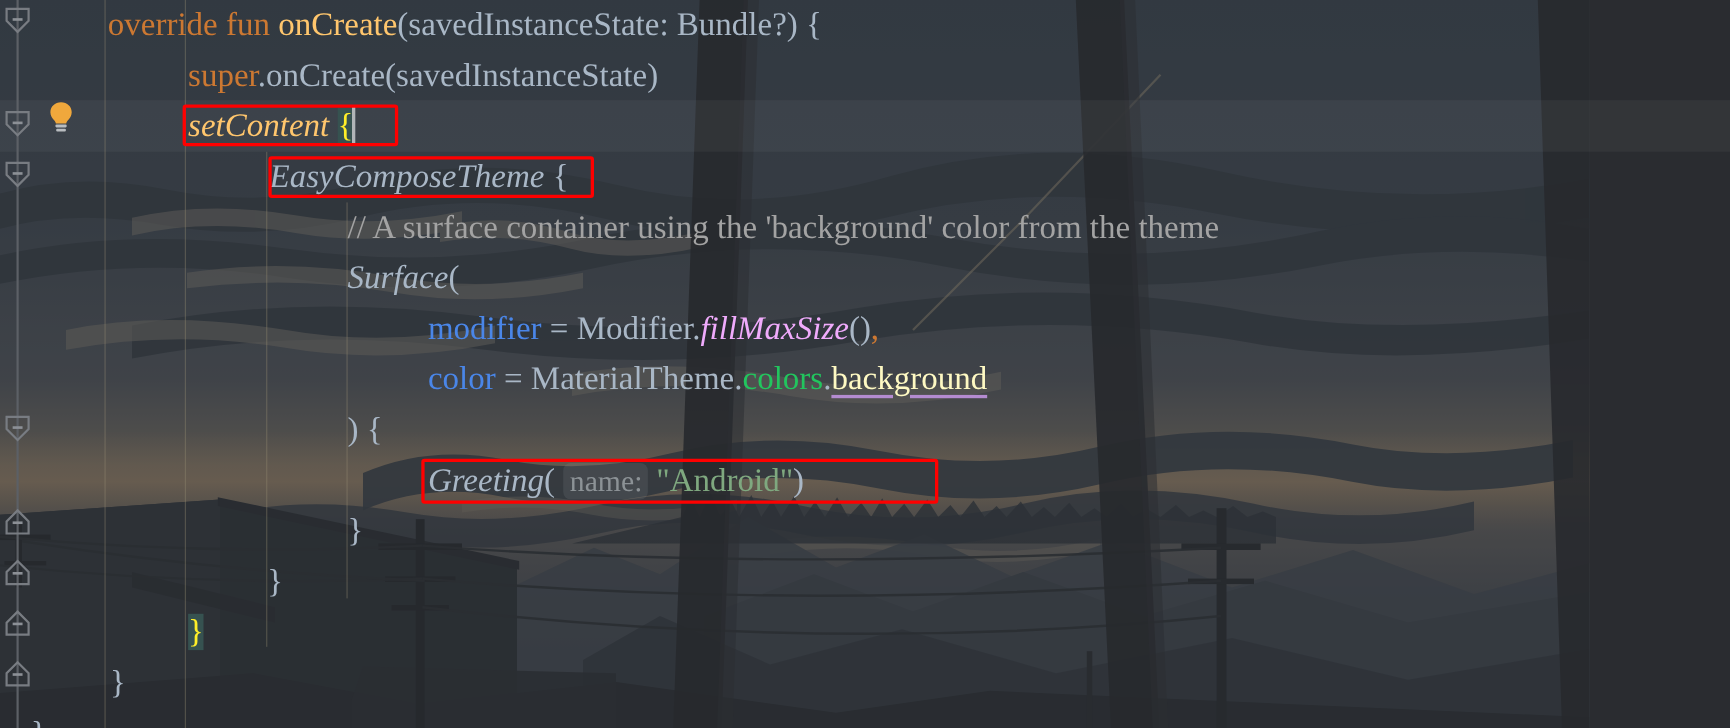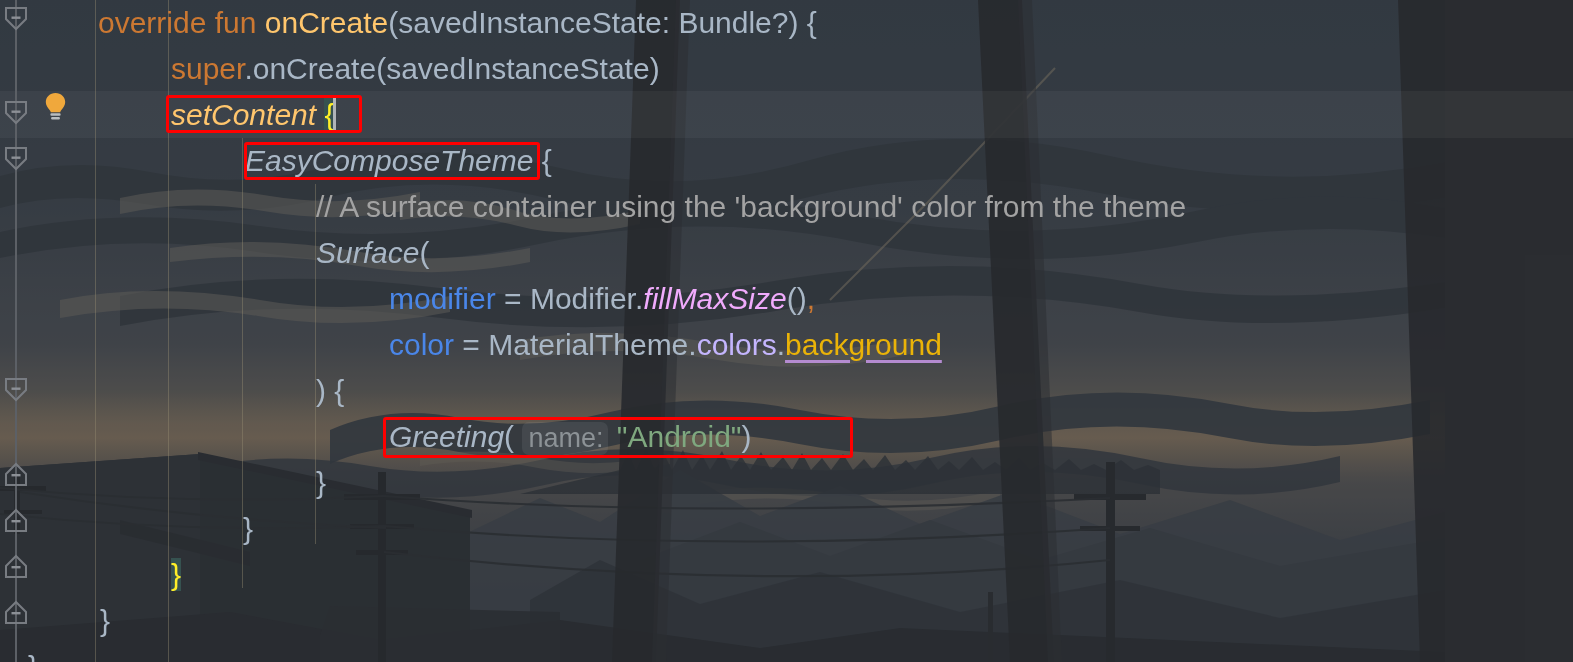--- a/index.html
+++ b/index.html
@@ -69,21 +69,21 @@
     position: absolute;
     width: 1px;
     background: rgba(150,140,115,0.42);
     pointer-events: none;
   }
 
   
   #code {
     position: absolute; left: 0; top: 0;
     width: 1573px; height: 496px;
-    font-family: Liberation Sans, sans-serif;
+    font-family: Liberation Serif, serif;
     font-size: 30px;
     line-height: 46px;
     white-space: pre;
   }
   .line {
     position: absolute;
     left: 0;
     height: 46px;
     white-space: pre;
   }
@@ -91,22 +91,22 @@
   
   .kw       { color: #CC7832; }
   .fnDecl   { color: #FFC66D; }
   .ident    { color: #A9B7C6; }
   .namedArg { color: #4A86E8; }
   .fnItal   { color: #f0abfc; font-style: italic; }
   .typeItal { color: #A9B7C6; font-style: italic; }
   .composeItalOrange { color: #FFC66D; font-style: italic; text-align: center; }
   .comment  { color: #a3a3a3; }
   .str      { color: #7FA87F; }
-  .prop     { color: #c4b5fd; }
-  .propUnd  { color: #eab308; text-decoration: underline; text-decoration-color:#B48BD0; text-underline-offset: 5px; }
+  .prop     { color: #22c55e; }
+  .propUnd  { color: #fef9c3; text-decoration: underline; text-decoration-color:#B48BD0; text-underline-offset: 5px; }
   .brace    { color: #A9B7C6; }
   .comma    { color: #CC7832; }
   .braceHL  { color: #FFEF28; background: #365250; }
 
   
   .inlay {
     color: #8C9296;
     background: rgba(160,170,180,0.13);
     border-radius: 7px;
     padding: 1px 5px 2px 6px;

